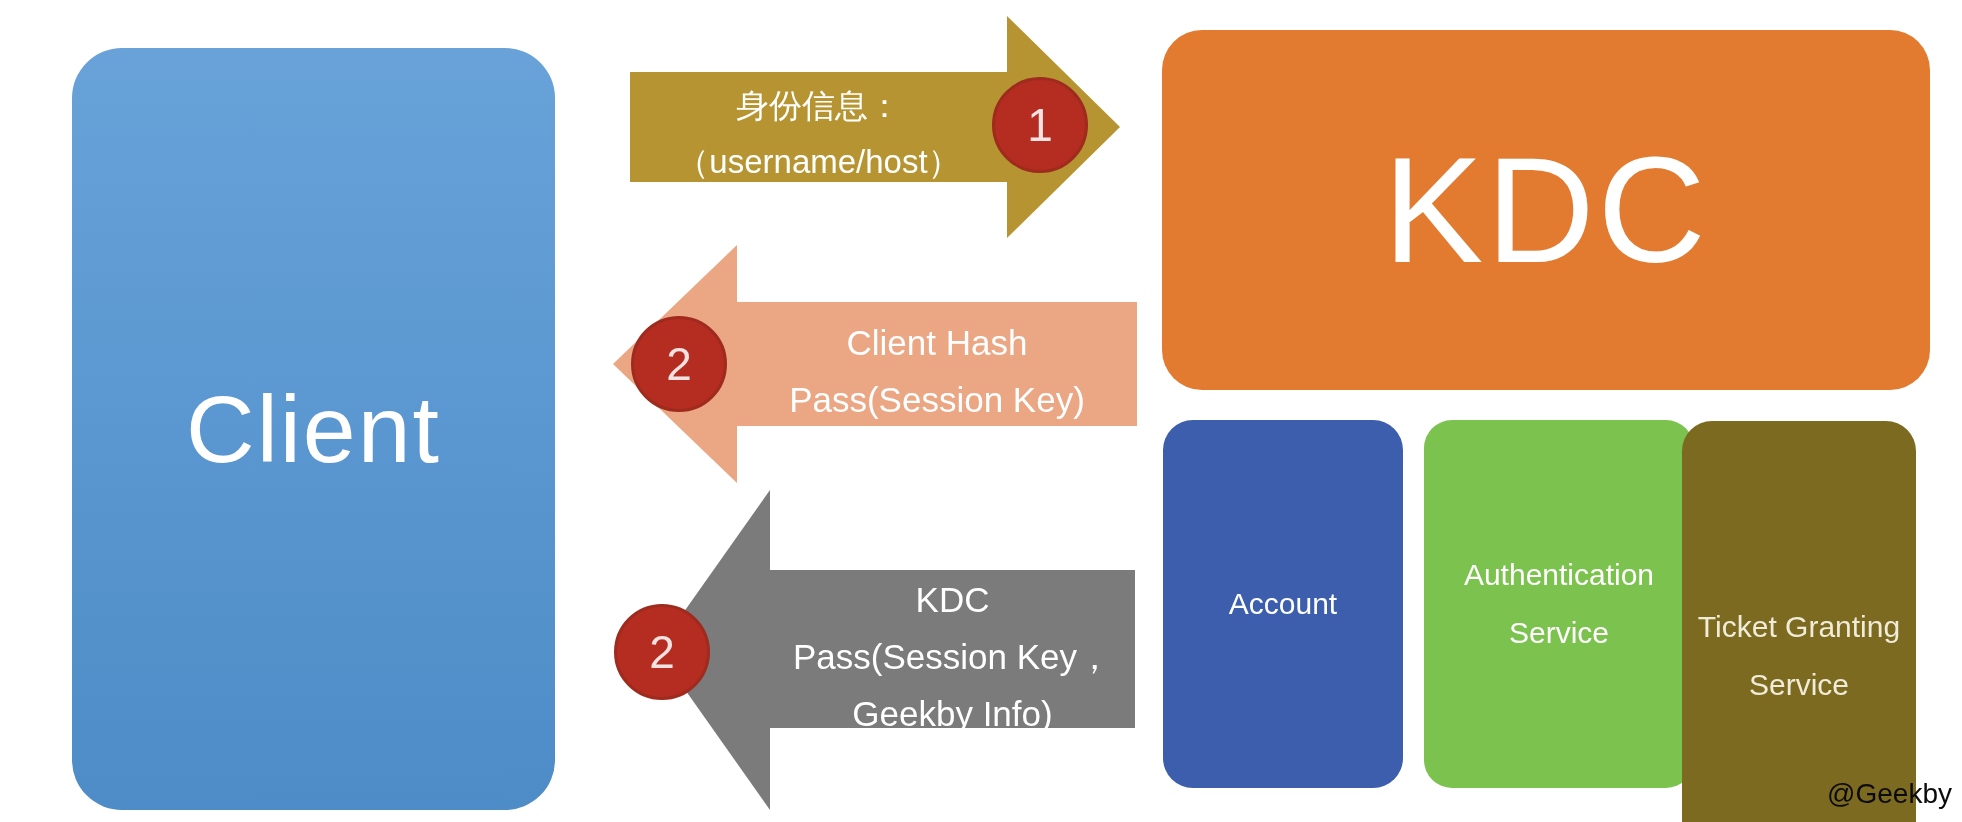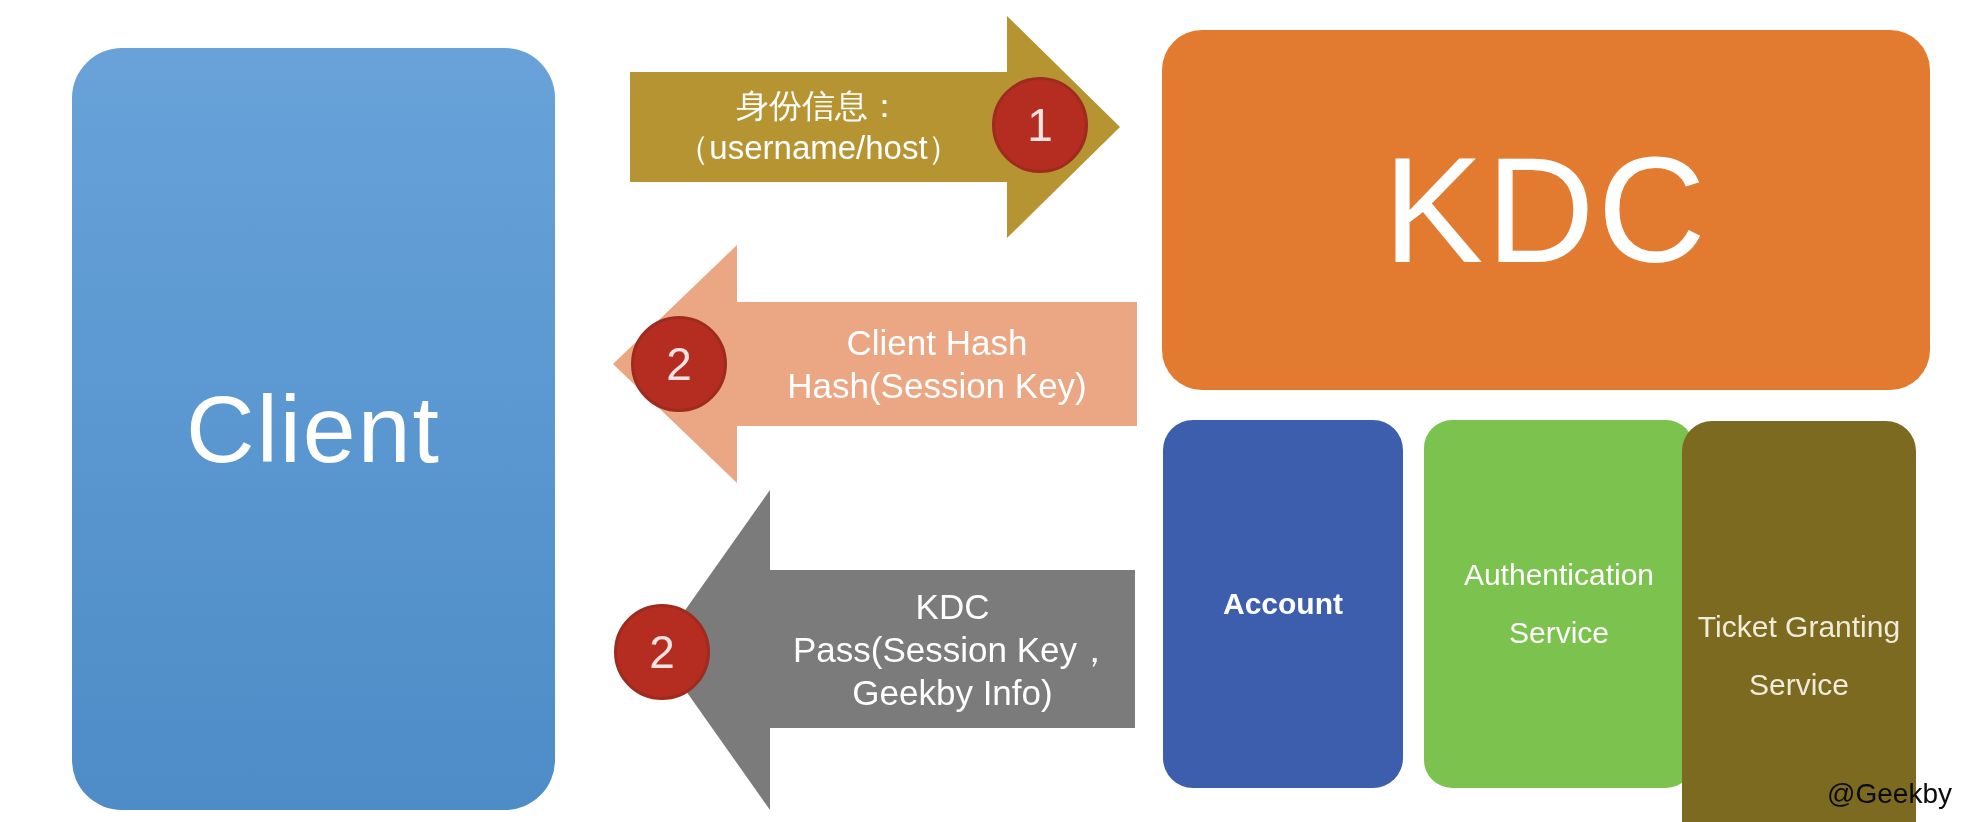--- a/index.html
+++ b/index.html
@@ -43,38 +43,38 @@
     background:var(--kdc_orange);
     color:var(--text_white);
     font-size:150px;font-weight:300;letter-spacing:3px;
   }
   .svc{
     top:420px;height:368px;border-radius:30px;
     color:var(--text_white);
     font-size:30px;line-height:58px;font-weight:400;
     flex-direction:column;
   }
-  .svc-account{left:1163px;width:240px;background:var(--account_blue);font-weight:bold;}
+  .svc-account{left:1163px;width:240px;background:var(--account_blue);}
   .svc-auth{left:1424px;width:270px;background:var(--auth_green);border-radius:28px;}
   .svc-tgs{left:1682px;top:421px;width:234px;height:470px;background:var(--tgs_olive);color:var(--tgs_text);}
   .svc .line{display:block;}
 
   .arrow-body{position:absolute;display:flex;align-items:center;justify-content:center;text-align:center;color:var(--text_white);}
   .arrow-head{position:absolute;width:0;height:0;}
 
   .a1-body{left:630px;top:72px;width:377px;height:110px;background:var(--arrow_gold);font-size:33px;line-height:42px;}
   .a1-head{left:1007px;top:16px;border-left:113px solid var(--arrow_gold);border-top:111px solid transparent;border-bottom:111px solid transparent;}
 
   .a2-body{left:737px;top:302px;width:400px;height:124px;background:var(--arrow_salmon);font-size:35px;line-height:43px;}
   .a2-head{left:613px;top:245px;border-right:124px solid var(--arrow_salmon);border-top:119px solid transparent;border-bottom:119px solid transparent;}
 
   .a3-body{left:770px;top:570px;width:365px;height:158px;background:var(--arrow_gray);font-size:35px;line-height:43px;}
   .a3-head{left:657px;top:490px;border-right:113px solid var(--arrow_gray);border-top:160px solid transparent;border-bottom:160px solid transparent;}
 
-  .arrow-text .line{display:block;}
+  .arrow-text .line{display:block;margin-top:14px;}
 
   .badge{
     position:absolute;width:96px;height:96px;border-radius:50%;
     background:var(--step_red);
     border:3px solid var(--step_red_border);
     color:var(--badge_text);
     display:flex;align-items:center;justify-content:center;
     font-size:46px;font-weight:300;
   }
   .badge-1{left:992px;top:77px;}
@@ -108,21 +108,21 @@
   </div>
   <div class="arrow-head a1-head"></div>
   <div class="badge badge-1">
     <span>1</span>
   </div>
 
   <div class="arrow-head a2-head"></div>
   <div class="arrow-body a2-body">
     <div class="arrow-text">
       <span class="line">Client Hash</span>
-      <span class="line">Hash(Session Key)</span>
+      <span class="line">Pass(Session Key)</span>
     </div>
   </div>
   <div class="badge badge-2">
     <span>2</span>
   </div>
 
   <div class="arrow-head a3-head"></div>
   <div class="arrow-body a3-body">
     <div class="arrow-text">
       <span class="line">KDC</span>

